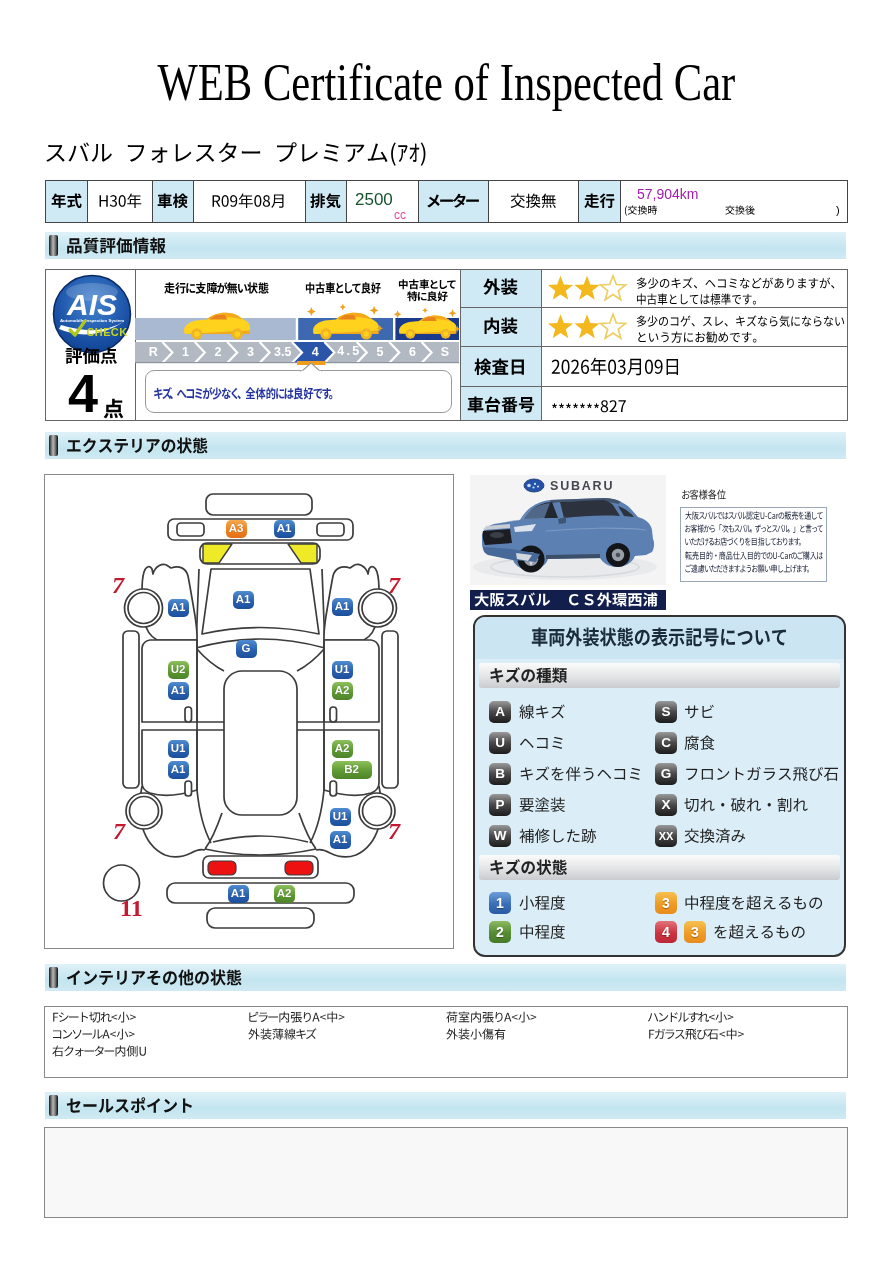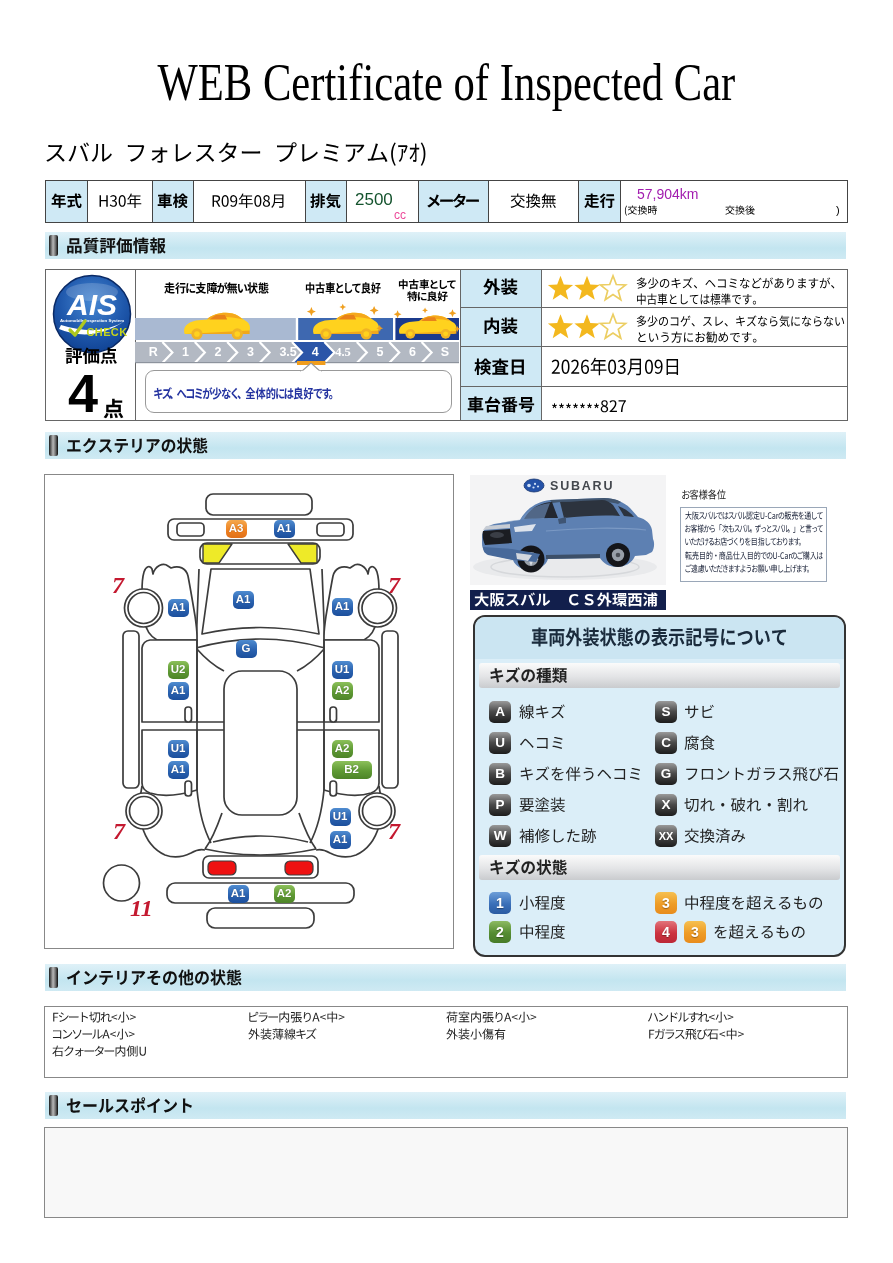--- a/index.html
+++ b/index.html
@@ -500,23 +500,23 @@
       <path d="M-2,-19 L-1.1,-16.9 L1,-16 L-1.1,-15.1 L-2,-13 L-2.9,-15.1 L-5,-16 L-2.9,-16.9 Z" fill="#f0a020"></path>
       <path d="M26,-17 L27.2,-14.2 L30,-13 L27.2,-11.8 L26,-9 L24.8,-11.8 L22,-13 L24.8,-14.2 Z" fill="#f0a020"></path>
       <path d="M31,0 L31.9,2.1 L34,3 L31.9,3.9 L31,6 L30.1,3.9 L28,3 L30.1,2.1 Z" fill="#f0a020"></path>
     </g>
   </svg>
 
 <div style="position:absolute;left:139.2px;top:344.5px;width:28px;text-align:center;font-family:'Liberation Sans';font-weight:bold;font-size:12.5px;color:#fff">R</div>
 <div style="position:absolute;left:171.60000000000002px;top:344.5px;width:28px;text-align:center;font-family:'Liberation Sans';font-weight:bold;font-size:12.5px;color:#fff">1</div>
 <div style="position:absolute;left:204.0px;top:344.5px;width:28px;text-align:center;font-family:'Liberation Sans';font-weight:bold;font-size:12.5px;color:#fff">2</div>
 <div style="position:absolute;left:236.4px;top:344.5px;width:28px;text-align:center;font-family:'Liberation Sans';font-weight:bold;font-size:12.5px;color:#fff">3</div>
-<div style="position:absolute;left:268.8px;top:344.5px;width:28px;text-align:right;font-family:'Liberation Sans';font-weight:bold;font-size:12.5px;color:#fff">3.5</div>
+<div style="position:absolute;left:268.8px;top:344.5px;width:28px;text-align:center;font-family:'Liberation Sans';font-weight:bold;font-size:12.5px;color:#fff">3.5</div>
 <div style="position:absolute;left:301.2px;top:344.5px;width:28px;text-align:center;font-family:'Liberation Sans';font-weight:bold;font-size:12.5px;color:#fff">4</div>
-<div style="position:absolute;left:329px;top:344.5px;width:28px;text-align:center;font-family:Liberation Serif, serif;font-weight:bold;font-size:12.5px;color:#fff">4.5</div>
+<div style="position:absolute;left:337px;top:344.5px;width:28px;font-family:Liberation Mono, monospace;font-weight:bold;font-size:12.5px;color:#fff">4.5</div>
 <div style="position:absolute;left:366.0px;top:344.5px;width:28px;text-align:center;font-family:'Liberation Sans';font-weight:bold;font-size:12.5px;color:#fff">5</div>
 <div style="position:absolute;left:398.4px;top:344.5px;width:28px;text-align:center;font-family:'Liberation Sans';font-weight:bold;font-size:12.5px;color:#fff">6</div>
 <div style="position:absolute;left:430.79999999999995px;top:344.5px;width:28px;text-align:center;font-family:'Liberation Sans';font-weight:bold;font-size:12.5px;color:#fff">S</div>
 
 <svg style="position:absolute;left:163.5px;top:282.0px;overflow:visible" width="105.0" height="15.0">
     <g fill="#000" transform="translate(0,10.56) scale(0.01103,-0.01200)">
       <use href="#q36" x="0"></use>
       <use href="#q37" x="1000"></use>
       <use href="#q47" x="1920"></use>
       <use href="#q48" x="2840"></use>
@@ -825,21 +825,21 @@
 <div style="position:absolute;left:331.5px;top:761.2px;width:40px;height:17.5px;border-radius:5px;background:linear-gradient(180deg,#8cc05a 0%,#5f9a34 55%,#4d8428 100%);color:#fff;font-family:'Liberation Sans';font-weight:bold;font-size:11.5px;text-align:center;line-height:17.5px;text-shadow:0 0 1px rgba(0,0,0,.4)">B2</div>
 <div style="position:absolute;left:329.5px;top:808.2px;width:21px;height:17.5px;border-radius:5px;background:linear-gradient(180deg,#4f8cd0 0%,#2a62b0 55%,#1c4f9c 100%);color:#fff;font-family:'Liberation Sans';font-weight:bold;font-size:11.5px;text-align:center;line-height:17.5px;text-shadow:0 0 1px rgba(0,0,0,.4)">U1</div>
 <div style="position:absolute;left:329.5px;top:831.2px;width:21px;height:17.5px;border-radius:5px;background:linear-gradient(180deg,#4f8cd0 0%,#2a62b0 55%,#1c4f9c 100%);color:#fff;font-family:'Liberation Sans';font-weight:bold;font-size:11.5px;text-align:center;line-height:17.5px;text-shadow:0 0 1px rgba(0,0,0,.4)">A1</div>
 <div style="position:absolute;left:227.5px;top:885.2px;width:21px;height:17.5px;border-radius:5px;background:linear-gradient(180deg,#4f8cd0 0%,#2a62b0 55%,#1c4f9c 100%);color:#fff;font-family:'Liberation Sans';font-weight:bold;font-size:11.5px;text-align:center;line-height:17.5px;text-shadow:0 0 1px rgba(0,0,0,.4)">A1</div>
 <div style="position:absolute;left:273.5px;top:885.2px;width:21px;height:17.5px;border-radius:5px;background:linear-gradient(180deg,#8cc05a 0%,#5f9a34 55%,#4d8428 100%);color:#fff;font-family:'Liberation Sans';font-weight:bold;font-size:11.5px;text-align:center;line-height:17.5px;text-shadow:0 0 1px rgba(0,0,0,.4)">A2</div>
 
 <div style="position:absolute;left:112px;top:573px;font-family:'Liberation Serif',serif;font-weight:bold;font-style:italic;font-size:24px;line-height:1;color:#c41930">7</div>
 <div style="position:absolute;left:388px;top:573px;font-family:'Liberation Serif',serif;font-weight:bold;font-style:italic;font-size:24px;line-height:1;color:#c41930">7</div>
 <div style="position:absolute;left:113px;top:819px;font-family:'Liberation Serif',serif;font-weight:bold;font-style:italic;font-size:24px;line-height:1;color:#c41930">7</div>
 <div style="position:absolute;left:388px;top:819px;font-family:'Liberation Serif',serif;font-weight:bold;font-style:italic;font-size:24px;line-height:1;color:#c41930">7</div>
-<div style="position:absolute;left:130px;top:896px;font-family:'Liberation Serif',serif;font-weight:bold;font-style:italic;font-size:24px;line-height:1;color:#c41930">11</div>
+<div style="position:absolute;left:120px;top:896px;font-family:'Liberation Serif',serif;font-weight:bold;font-size:24px;line-height:1;color:#c41930">11</div>
 
 <svg style="position:absolute;left:470px;top:475px" width="196" height="110" viewBox="0 0 196 110">
     <rect width="196" height="110" fill="#f4f4f5"></rect>
     <ellipse cx="64" cy="10.5" rx="10" ry="6.5" fill="#2452a8" stroke="#16356e" stroke-width="0.8"></ellipse>
     <circle cx="59" cy="10.5" r="1.8" fill="#cfe0f8"></circle>
     <circle cx="65" cy="8.9" r="1.1" fill="#cfe0f8"></circle>
     <circle cx="68" cy="11.5" r="1.1" fill="#cfe0f8"></circle>
     <circle cx="63.5" cy="12.5" r="1.1" fill="#cfe0f8"></circle>
     <text x="80" y="15" font-family="'Liberation Sans'" font-weight="bold" font-size="12.5" letter-spacing="1.8" fill="#44484e">SUBARU</text>
     <ellipse cx="95" cy="92" rx="92" ry="13" fill="#e9eaec"></ellipse>

